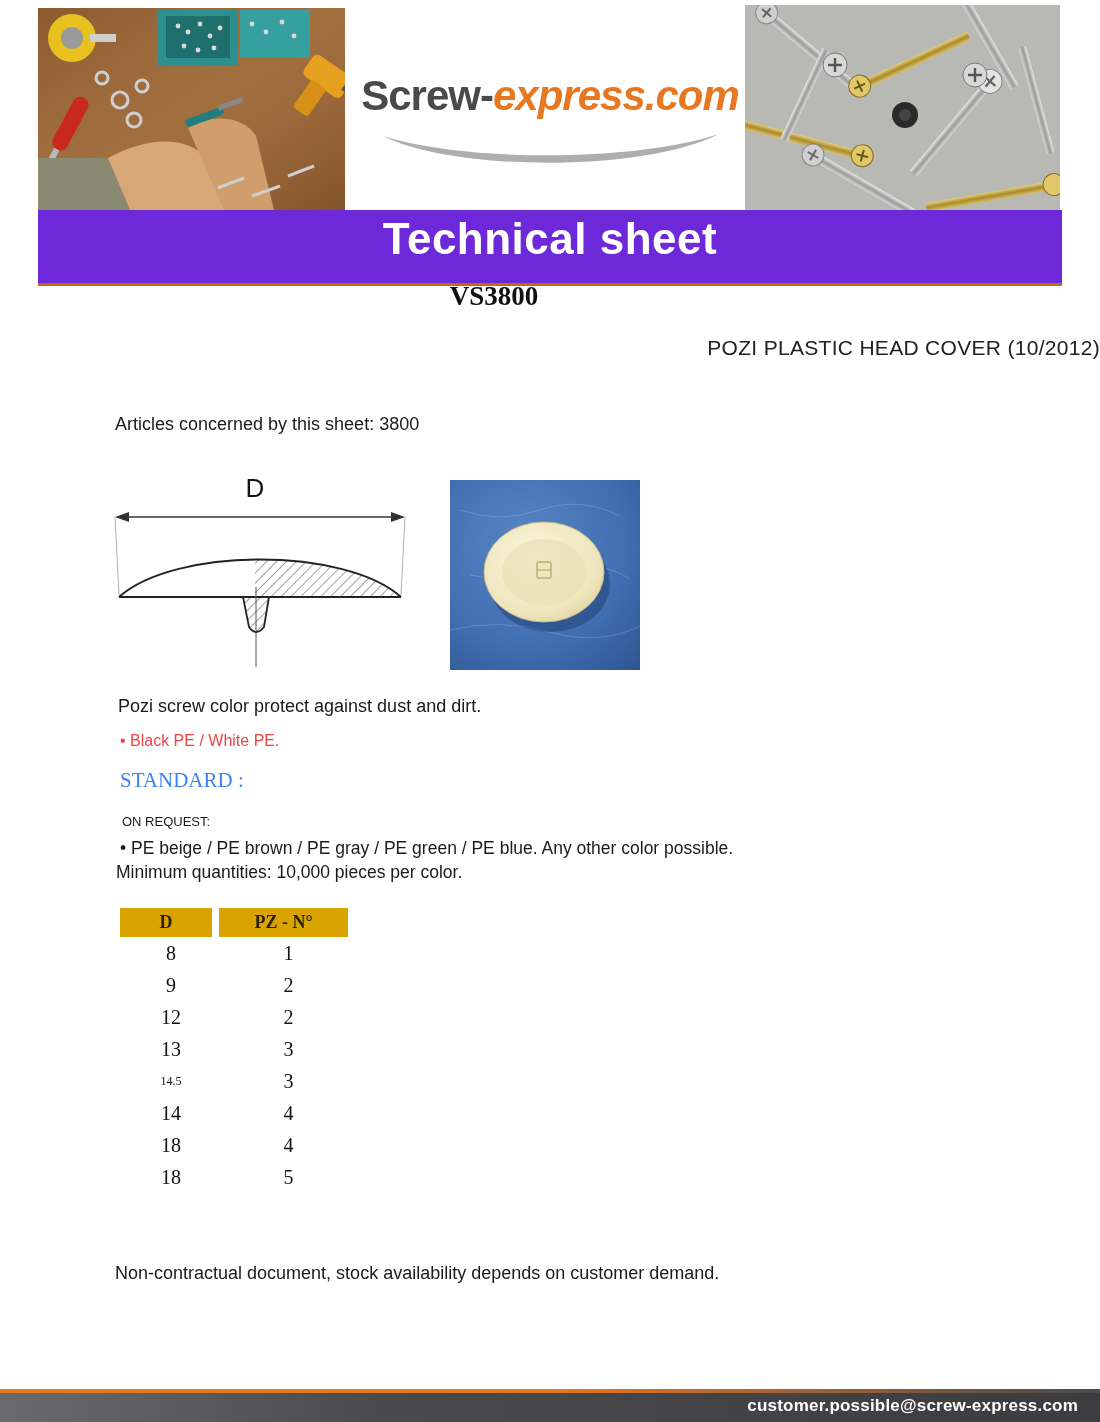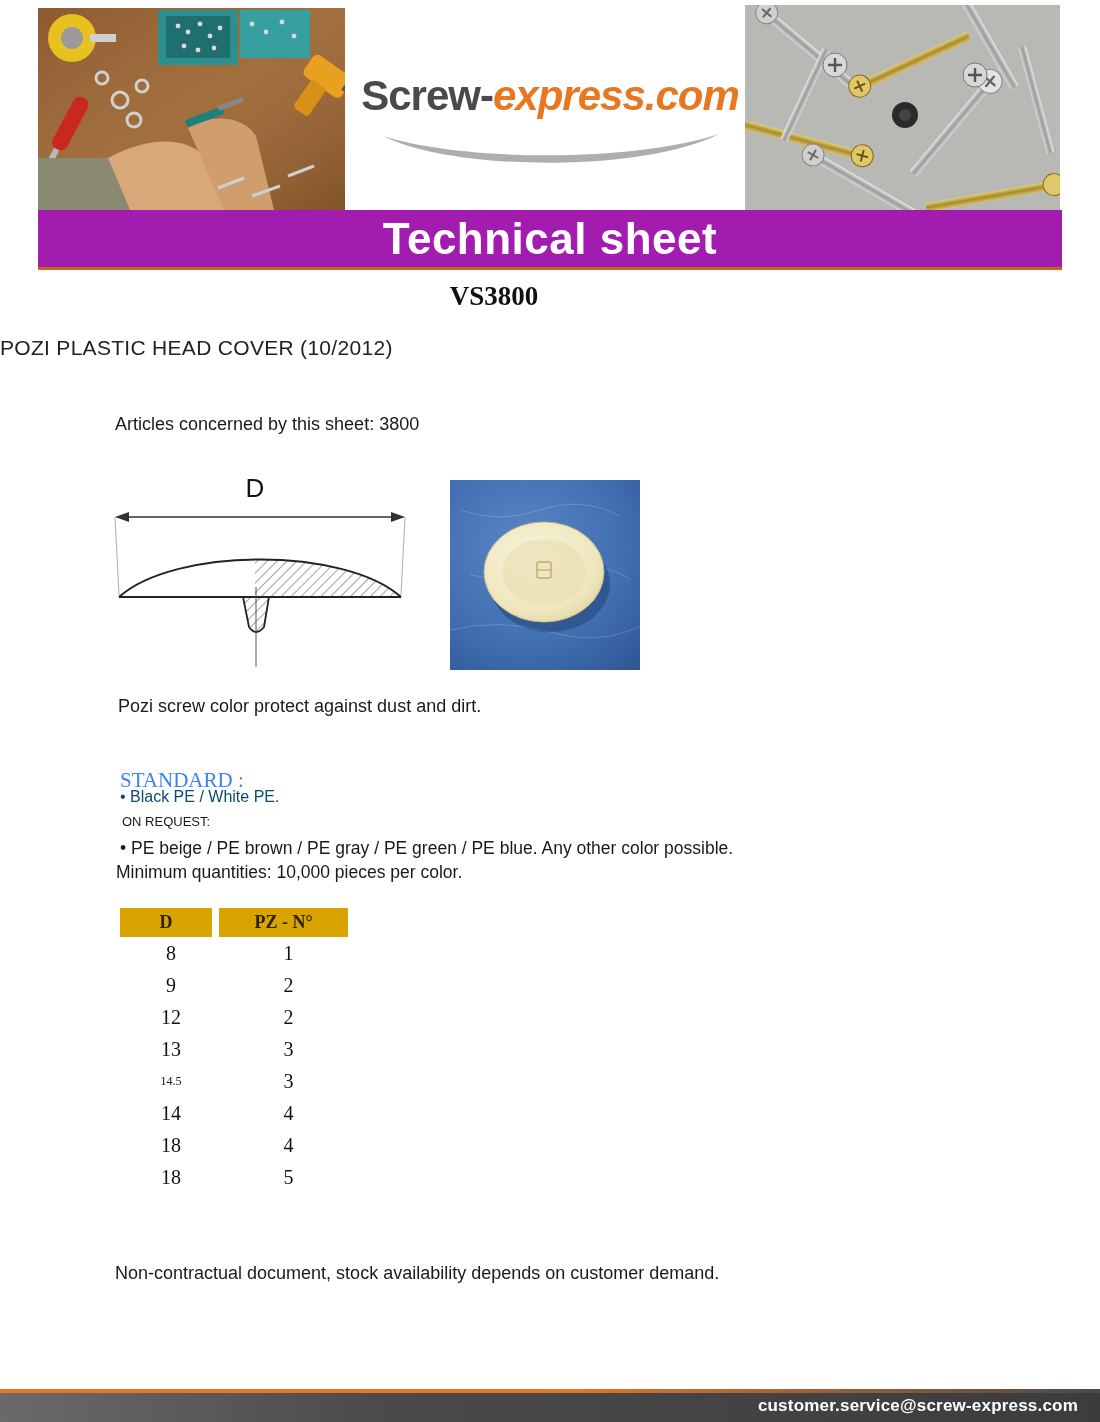--- a/index.html
+++ b/index.html
@@ -12,48 +12,48 @@
   
   .photo-left  { position:absolute; left:38px;  top:8px;  width:307px; height:202px; overflow:hidden; }
   .photo-right { position:absolute; left:745px; top:5px;  width:315px; height:213px; overflow:hidden; }
   .logo { position:absolute; left:355px; top:72px; width:390px; text-align:center; white-space:nowrap; }
   .logo .part1 { font-size:42px; font-weight:bold; color:#4a4a4a; letter-spacing:-1px; }
   .logo .part2 { font-size:42px; font-weight:bold; font-style:italic; color:#e87722; letter-spacing:-1px; }
   .logo-swoosh { position:absolute; left:375px; top:128px; width:350px; height:36px; }
 
   
   .banner {
-    position:absolute; left:38px; top:210px; width:1024px; height:60px;
-    background:#a21caf; color:#ffffff; text-align:center;
+    position:absolute; left:38px; top:210px; width:1024px; height:76px;
+    background:#6d28d9; color:#ffffff; text-align:center;
     font-size:44px; font-weight:bold; line-height:58px; letter-spacing:0.5px;
     border-bottom:3px solid #c96315;
   }
 
   
   .doc-code {
     position:absolute; left:0; top:281px; width:988px; text-align:center;
     font-family:"Liberation Serif", serif; font-weight:bold; font-size:27px; color:#111;
   }
   .doc-title {
-    position:absolute; left:0; top:336px; width:1100px; text-align:left;
+    position:absolute; left:0; top:336px; width:1100px; text-align:right;
     font-size:21px; color:#222; letter-spacing:0.3px;
   }
   .articles-line { position:absolute; left:115px; top:414px; font-size:18px; color:#1a1a1a;text-align:center; }
 
   
   .drawing { position:absolute; left:105px; top:475px; width:310px; height:205px; }
   .product-photo { position:absolute; left:450px; top:480px; width:190px; height:190px; }
 
   
   .description { position:absolute; left:118px; top:696px; font-size:18px; color:#1a1a1a; }
   .standard-heading {
     position:absolute; left:120px; top:740px;
     font-family:"Liberation Serif", serif; font-size:21px; color:#3b82f6;margin-top:28px;
   }
-  .standard-item { position:absolute; left:120px; top:788px; font-size:16px; color:#0c4a6e; }
+  .standard-item { position:absolute; left:120px; top:732px; font-size:16px; color:#ef4444; }
   .onrequest-heading { position:absolute; left:122px; top:814px; font-size:13px; color:#1a1a1a; }
   .onrequest-item { position:absolute; left:120px; top:838px; font-size:17.5px; color:#1a1a1a; }
   .onrequest-note { position:absolute; left:116px; top:862px; font-size:17.5px; color:#1a1a1a; }
 
   
   .size-table { position:absolute; left:120px; top:908px; width:228px; }
   .thead { display:flex; gap:7px; }
   .th {
     background:#d9a400; height:29px; line-height:29px; text-align:center;
     font-family:"Liberation Serif", serif; font-weight:bold; font-size:18px; color:#2b2200;
@@ -337,16 +337,16 @@
     </div>
     <div class="trow">
       <div class="td c1">18</div>
       <div class="td c2">5</div>
     </div>
   </div>
 
   <div class="footer-note">Non-contractual document, stock availability depends on customer demand.</div>
 
   <div class="bottom-bar">
-    <span class="email">customer.service@screw-express.com</span>
+    <span class="email">customer.possible@screw-express.com</span>
   </div>
 
 </div>
 
 </body></html>

